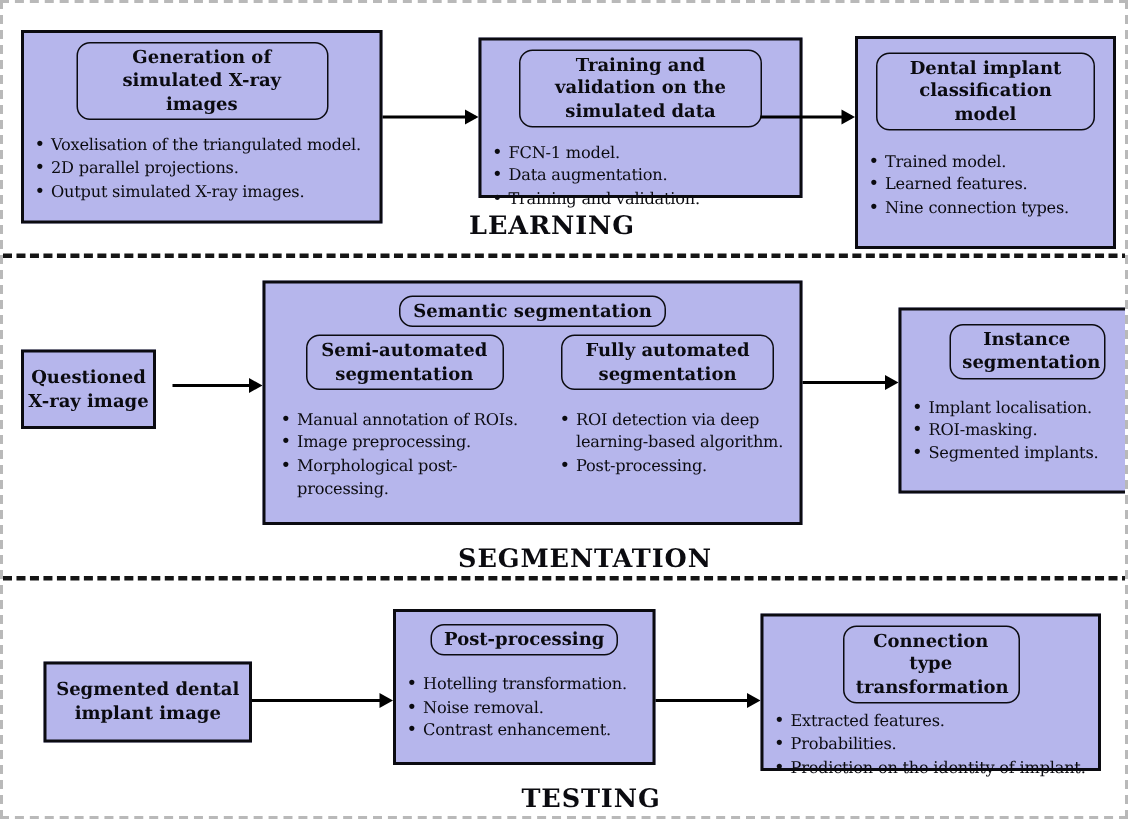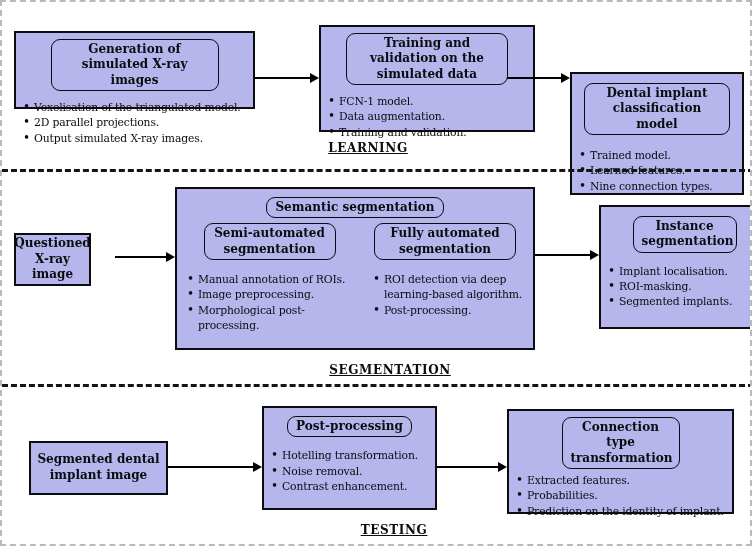--- a/index.html
+++ b/index.html
@@ -18,24 +18,23 @@
     position: absolute;
     left: 0;
     width: 752px;
     border-top: 3px dashed #151515;
     height: 0;
   }
   .section-label {
     position: absolute;
     transform: translateX(-50%);
     font-weight: bold;
-    font-size: 12px;
+    font-size: 17px;
     letter-spacing: 0.6px;
     white-space: nowrap;
-    text-decoration: underline;
   }
   .box {
     position: absolute;
     box-sizing: border-box;
     background: #b6b6ec;
     border: 2px solid #0b0b10;
   }
   .pill {
     box-sizing: border-box;
     border: 1.6px solid #0b0b10;
@@ -83,21 +82,21 @@
     border-left: 9px solid #000;
     border-top: 5px solid transparent;
     border-bottom: 5px solid transparent;
   }
 </style>
 </head>
 <body>
 
 <div class="figure">
 
-  <div class="box" style="left:12px; top:29px; width:241px; height:78px;">
+  <div class="box" style="left:12px; top:18px; width:241px; height:129px;">
     <div class="pill" style="max-width:168px;">Generation of simulated X-ray images</div>
     <ul class="bullets">
       <li>Voxelisation of the triangulated model.</li>
       <li>2D parallel projections.</li>
       <li>Output simulated X-ray images.</li>
     </ul>
   </div>
 
   <div class="arrow" style="left:253px; top:75px; width:62px;"></div>
 
@@ -105,34 +104,34 @@
     <div class="pill" style="max-width:162px;">Training and validation on the simulated data</div>
     <ul class="bullets">
       <li>FCN-1 model.</li>
       <li>Data augmentation.</li>
       <li>Training and validation.</li>
     </ul>
   </div>
 
   <div class="arrow" style="left:505px; top:75px; width:61px;"></div>
 
-  <div class="box" style="left:568px; top:22px; width:174px; height:123px;margin-top:48px;">
+  <div class="box" style="left:568px; top:22px; width:174px; height:142px;">
     <div class="pill" style="max-width:146px; margin-top:9px;">Dental implant classification model</div>
     <ul class="bullets" style="margin-top:13px;">
       <li>Trained model.</li>
       <li>Learned features.</li>
       <li>Nine connection types.</li>
     </ul>
   </div>
 
   <div class="section-label" style="left:366px; top:139px;">LEARNING</div>
 
   <div class="divider" style="top:167px;"></div>
 
-  <div class="box simple-box" style="left:12px; top:231px; width:77px; height:53px;align-items:center;">
+  <div class="box simple-box" style="left:12px; top:231px; width:90px; height:53px;align-items:center;">
     <span>Questioned X-ray image</span>
   </div>
 
   <div class="arrow" style="left:113px; top:254px; width:58px;"></div>
 
   <div class="box" style="left:173px; top:185px; width:360px; height:163px;">
     <div class="pill" style="margin-top:8px;">Semantic segmentation</div>
     <div class="cols">
       <div class="col-left">
         <div class="pill" style="max-width:132px; margin-top:0;">Semi-automated segmentation</div>

